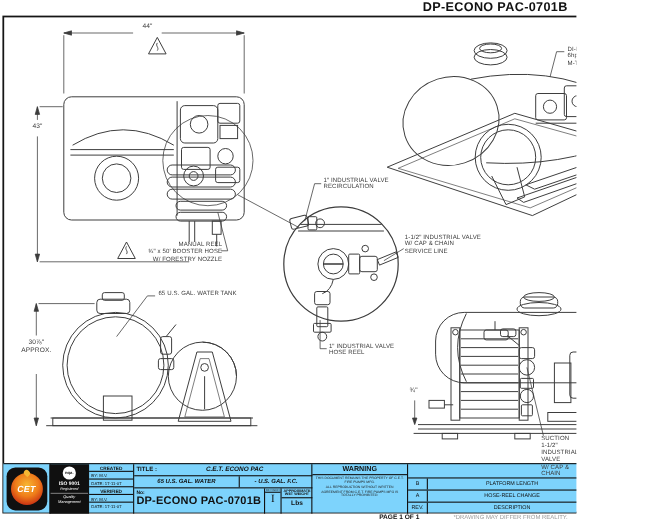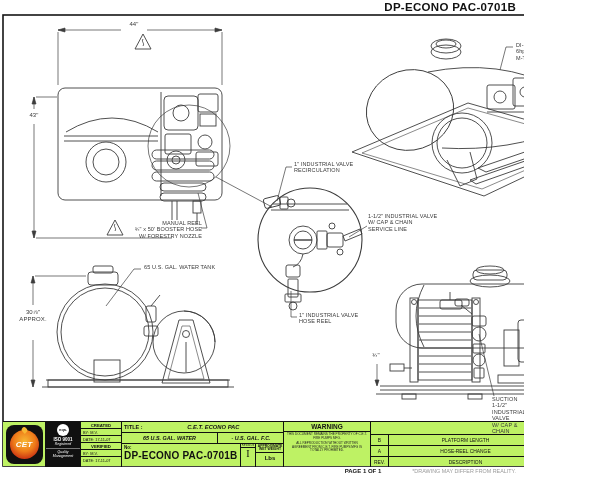--- a/index.html
+++ b/index.html
@@ -6,21 +6,21 @@
   body { font-family:"Liberation Sans", sans-serif; background:#fff; }
   #sheet { position:relative; width:524px; height:479px; background:#fff; overflow:hidden;border-radius:10px; }
   svg.linework { position:absolute; left:0; top:0; z-index:1; }
   .lbl { position:absolute; z-index:3; font-size:5.5px; line-height:1.18; color:#3a3a3a;
          white-space:pre-line; letter-spacing:.1px; }
   .doc-number { position:absolute; z-index:3; top:1px; right:8px; font-size:11.5px; font-weight:bold;
                 color:#111; letter-spacing:.3px; }
   .dim { font-size:6px; color:#3a3a3a; text-align:center; }
   
   .tb { position:absolute; z-index:2; left:3px; top:421px; width:599px; height:45px;
-        border-top:1.3px solid #111; background:#bef264; }
+        border-top:1.3px solid #111; background:#7dd3fc; }
   .tb .cell { position:absolute; top:0; height:45px; border-left:1px solid #111; }
   .cet-cell { left:0; width:42px; border-left:none !important; display:flex; align-items:center; justify-content:center; }
   .cet-box { width:37px; height:39px; background:#101010; border-radius:8px; position:relative;
              display:flex; align-items:center; justify-content:center; }
   .cet-circle { width:29px; height:29px; border-radius:50%;
                 background:radial-gradient(circle at 50% 38%, #f7b733 0%, #ef7d1a 45%, #c92f12 80%, #8e1c0a 100%);
                 display:flex; align-items:center; justify-content:center; }
   .cet-flame { position:absolute; top:2px; left:16px; width:5px; height:6px; background:#f7b733;
                border-radius:50% 50% 50% 0; transform:rotate(-45deg); }
   .cet-text { color:#fff; font-size:8px; font-weight:bold; font-style:italic; letter-spacing:.2px; }

